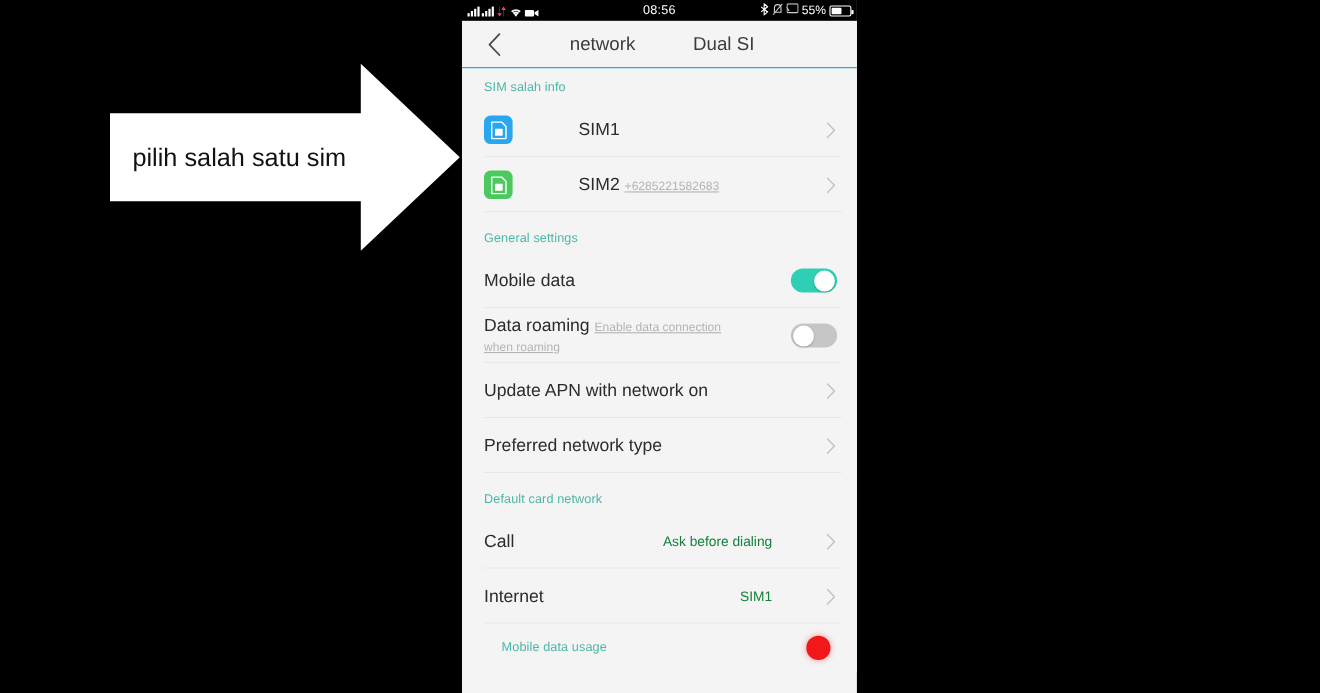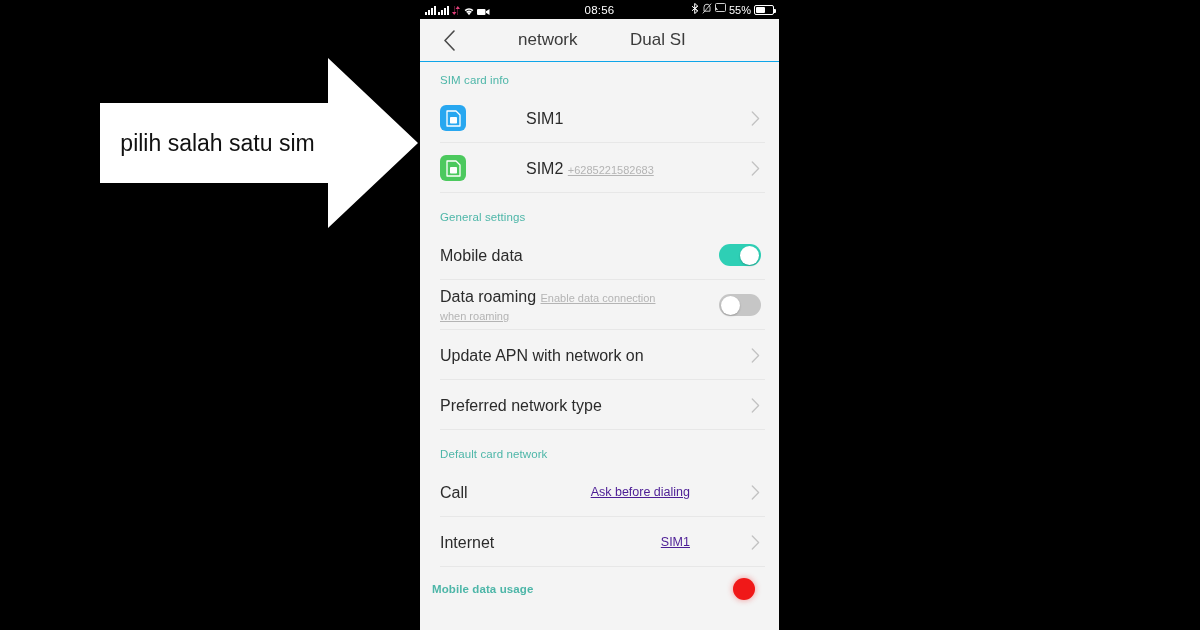--- a/index.html
+++ b/index.html
@@ -186,24 +186,23 @@
   }
   .row-sub {
     font-size: 11px;
     color: #b4b4b4;
     line-height: 15px;
     margin-top: 2px;
     text-decoration: underline;
   }
   .row-value {
     font-size: 12.5px;
-    color: #4c1d95;
-    margin-right: 12px;
+    color: #15803d;
+    margin-right: 0;
     white-space: nowrap;
-    text-decoration: underline;
   }
   .chevron {
     width: 12px; height: 12px;
     flex: none;
     display: flex; align-items: center; justify-content: center;
   }
 
   
   .toggle {
     width: 42px; height: 22px;
@@ -334,21 +333,21 @@
       <svg width="13" height="21" viewBox="0 0 13 21">
         <path d="M11 1 L2 10.5 L11 20" fill="none" stroke="#4a4a4a" stroke-width="1.6" stroke-linecap="round" stroke-linejoin="round"></path>
       </svg>
     </div>
     <div class="title-out">network</div>
     <div class="title-in">Dual SI</div>
   </div>
 
   <div class="content">
 
-    <div class="section-header">SIM card info</div>
+    <div class="section-header">SIM salah info</div>
 
     <div class="row">
       <span class="row-icon sim1">
         <svg width="15" height="17" viewBox="0 0 15 17">
           <path d="M1 1 H10 L14 5 V16 H1 Z" fill="none" stroke="#ffffff" stroke-width="1.3" stroke-linejoin="round"></path>
           <rect x="4" y="7" width="7" height="6.5" rx="0.8" fill="#ffffff"></rect>
         </svg>
       </span>
       <span class="row-text">
         <span class="row-title">SIM1</span>
@@ -440,21 +439,21 @@
         <span class="row-title">Internet</span>
       </span>
       <span class="row-value">SIM1</span>
       <span class="chevron">
         <svg width="9" height="15" viewBox="0 0 9 15">
             <path d="M1.3 1 L7.6 7.5 L1.3 14" fill="none" stroke="#c2c2c2" stroke-width="1.3" stroke-linecap="round" stroke-linejoin="round"></path>
           </svg>
       </span>
     </div>
 
-    <div class="row no-divider" style="min-height:44px;padding-left:12px;font-weight:bold;">
+    <div class="row no-divider" style="min-height:44px;padding-left:36px;">
       <span class="section-header" style="padding:0;">Mobile data usage</span>
       <span class="rec-dot"></span>
     </div>
 
   </div>
 </div>
 
 <div class="annotation">
   <svg viewBox="0 0 318 170" preserveAspectRatio="none">
     <path d="M0,45 L228,45 L228,0 L318,85 L228,170 L228,125 L0,125 Z" fill="#ffffff"></path>

